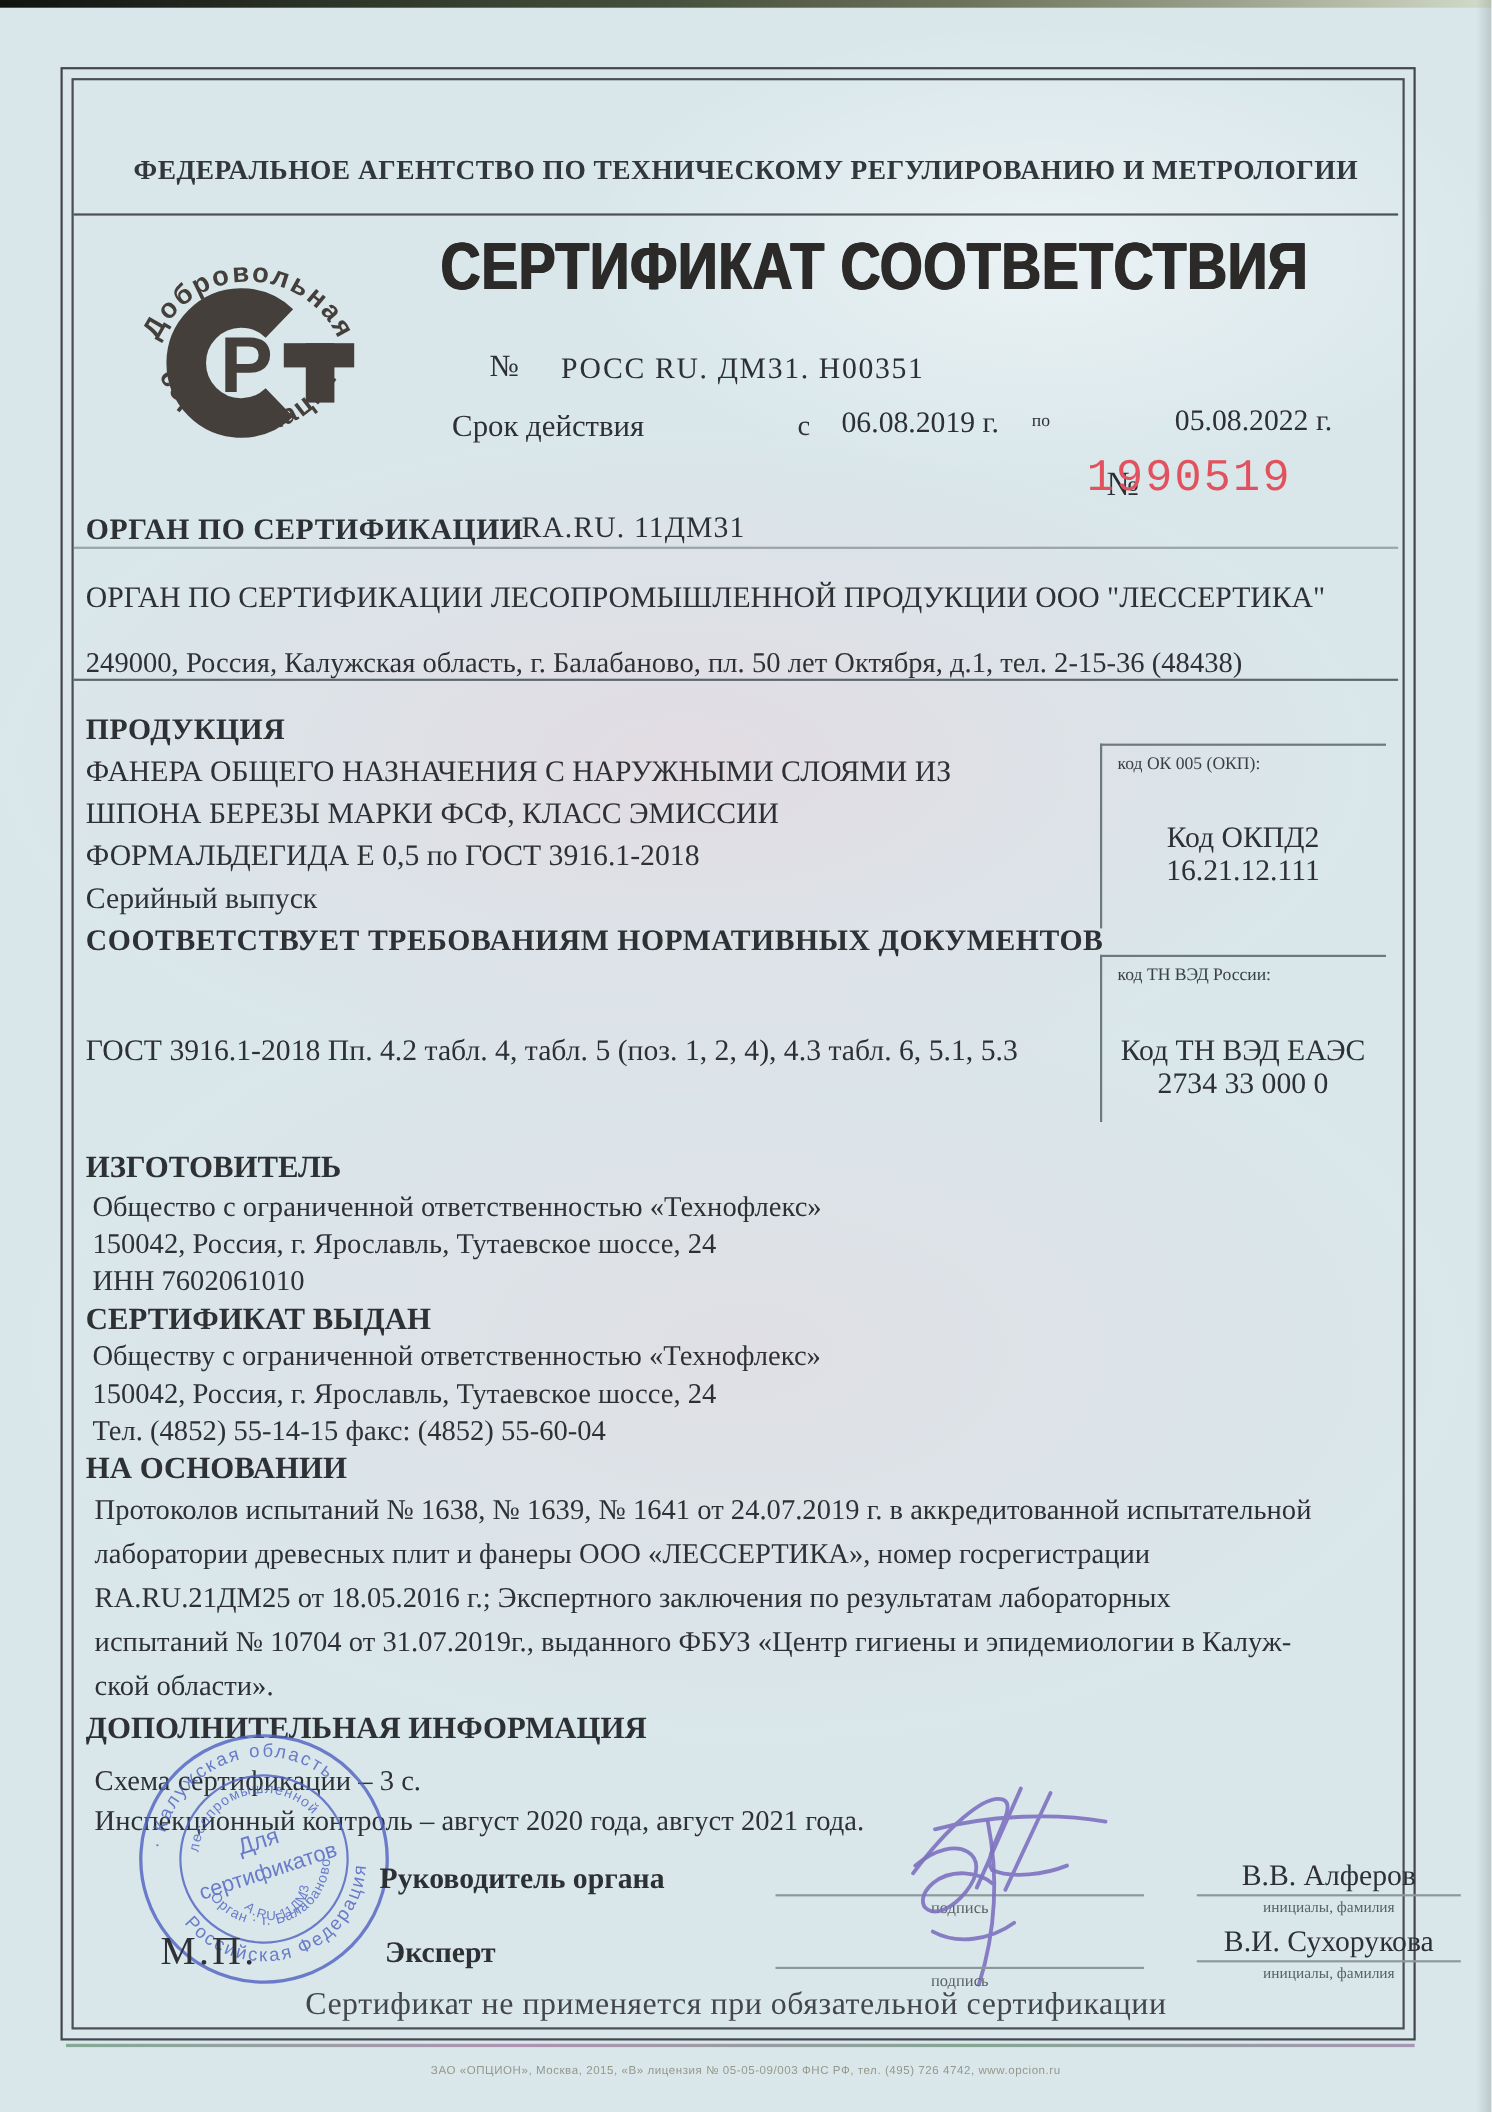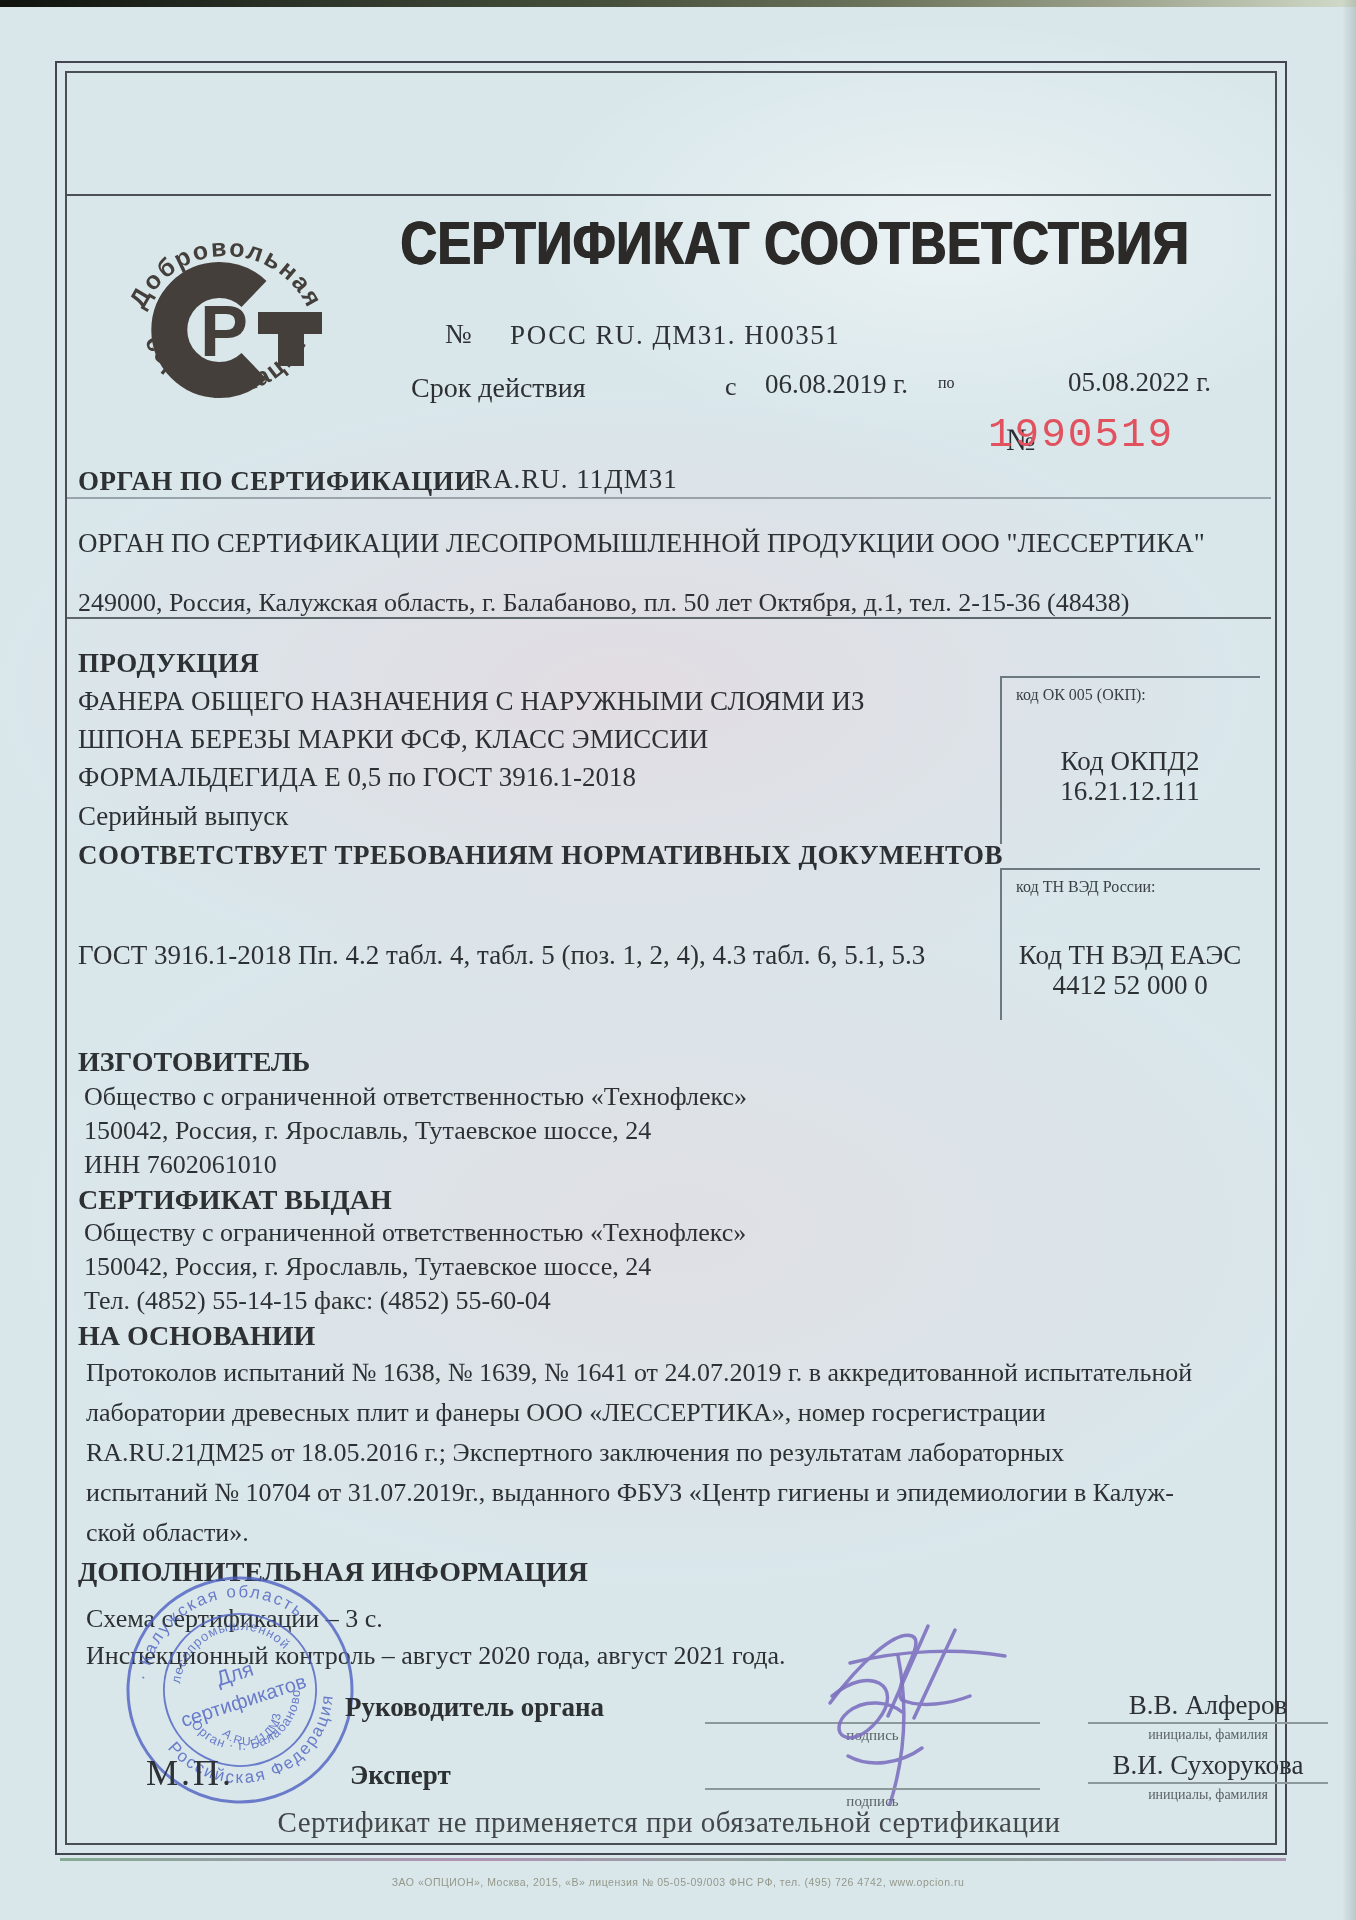--- a/index.html
+++ b/index.html
@@ -57,20 +57,21 @@
 
 <div class="page">
 
   <div class="abs topstrip"></div>
   <div class="abs edgeshade"></div>
 
   <div class="abs frame-outer"></div>
   <div class="abs frame-inner"></div>
   <div class="abs fringe"></div>
 
+  <div class="abs agency">ФЕДЕРАЛЬНОЕ АГЕНТСТВО ПО ТЕХНИЧЕСКОМУ РЕГУЛИРОВАНИЮ И МЕТРОЛОГИИ</div>
   <div class="abs hdr-sep"></div>
 
   <svg class="abs" style="left:112px;top:214px;" width="228" height="228" viewBox="0 0 228 228">
     <defs>
       <path id="logoTop" d="M 24 132 A 90 90 0 0 1 204 132"></path>
       <path id="logoBot" d="M 26 108 A 90 90 0 0 0 202 108"></path>
     </defs>
     <g fill="#453f3b" font-family="Liberation Sans, sans-serif">
       <text font-size="25" font-weight="700" letter-spacing="2">
         <textPath href="#logoTop" startOffset="50%" text-anchor="middle">Добровольная</textPath>
@@ -119,21 +120,21 @@
   <div class="abs boxlabel" style="left:1016px;top:686px;">код ОК 005 (ОКП):</div>
   <div class="abs t27 boxcenter" style="left:1000px;top:746px;width:260px;">Код ОКПД2</div>
   <div class="abs t27 boxcenter" style="left:1000px;top:776px;width:260px;">16.21.12.111</div>
 
   <div class="abs t27 bold" style="left:78px;top:840px;letter-spacing:0.5px;">СООТВЕТСТВУЕТ ТРЕБОВАНИЯМ НОРМАТИВНЫХ ДОКУМЕНТОВ</div>
 
   <div class="abs" style="left:1000px;top:868px;width:260px;height:2px;background:#6c7a80;"></div>
   <div class="abs" style="left:1000px;top:868px;width:2px;height:152px;background:#6c7a80;"></div>
   <div class="abs boxlabel" style="left:1016px;top:878px;">код ТН ВЭД России:</div>
   <div class="abs t27 boxcenter" style="left:1000px;top:940px;width:260px;">Код ТН ВЭД ЕАЭС</div>
-  <div class="abs t27 boxcenter" style="left:1000px;top:970px;width:260px;">4412 52 000 0</div>
+  <div class="abs t27 boxcenter" style="left:1000px;top:970px;width:260px;">2734 33 000 0</div>
 
   <div class="abs t27" style="left:78px;top:940px;">ГОСТ 3916.1-2018 Пп. 4.2 табл. 4, табл. 5 (поз. 1, 2, 4), 4.3 табл. 6, 5.1, 5.3</div>
 
   <div class="abs bold" style="left:78px;top:1046px;font-size:28px;">ИЗГОТОВИТЕЛЬ</div>
   <div class="abs t26" style="left:84px;top:1082px;">Общество  с ограниченной ответственностью «Технофлекс»</div>
   <div class="abs t26" style="left:84px;top:1116px;">150042, Россия, г. Ярославль, Тутаевское шоссе, 24</div>
   <div class="abs t26" style="left:84px;top:1150px;">ИНН 7602061010</div>
 
   <div class="abs bold" style="left:78px;top:1184px;font-size:28px;">СЕРТИФИКАТ ВЫДАН</div>
   <div class="abs t26" style="left:84px;top:1218px;">Обществу  с ограниченной ответственностью «Технофлекс»</div>

